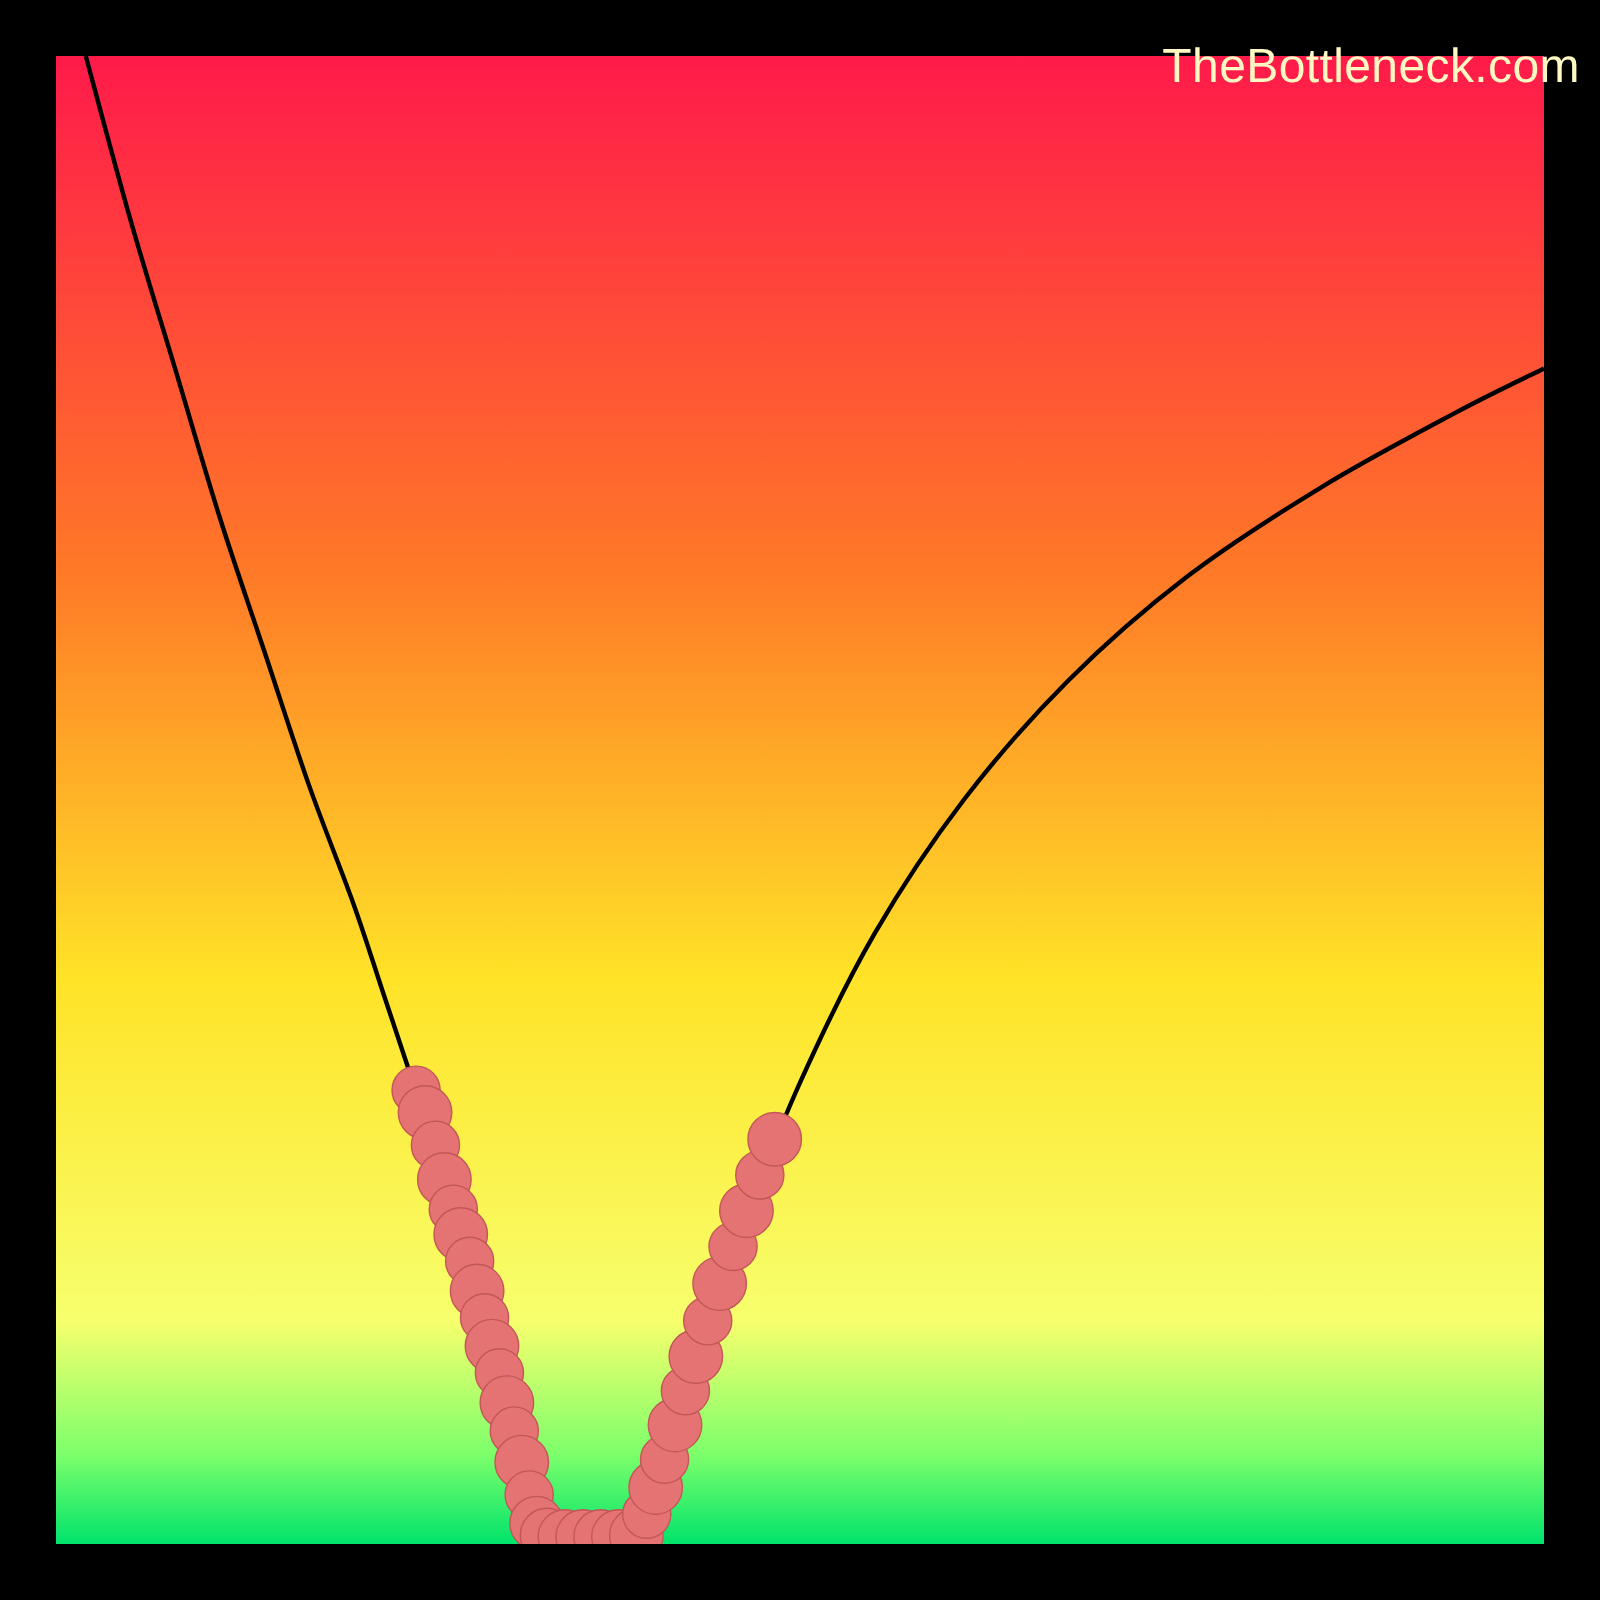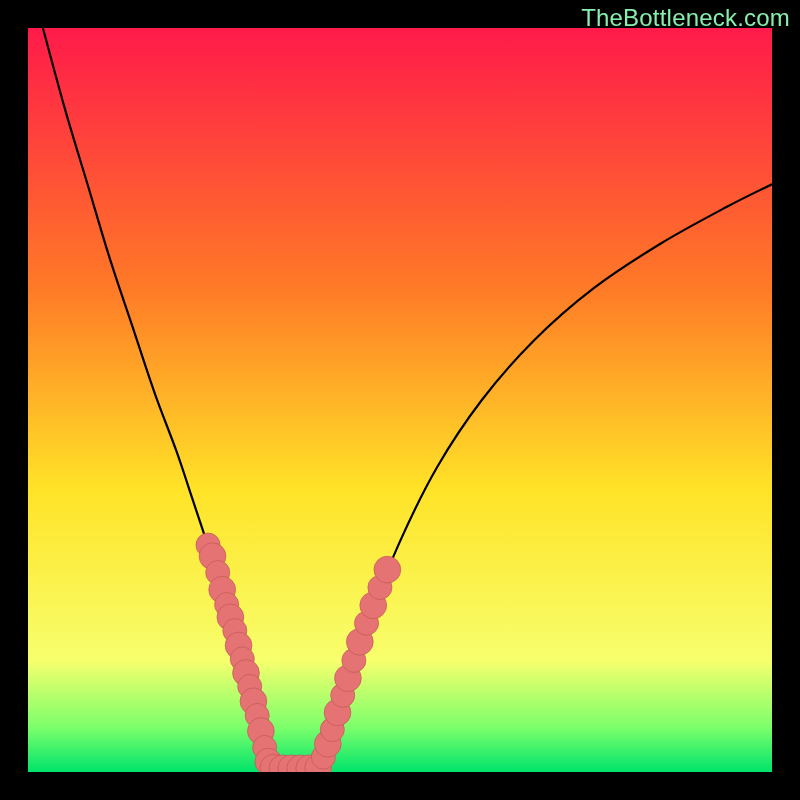--- a/index.html
+++ b/index.html
@@ -19,23 +19,23 @@
   .plot {
     position: absolute;
     left: 28px;
     top: 28px;
     width: 744px;
     height: 744px;
     overflow: hidden;
   }
   .watermark {
     position: absolute;
-    top: 4px;
+    top: 20px;
     right: 10px;
-    color: #86efac;
+    color: #fef9c3;
     font-size: 24px;
     font-weight: 500;
     letter-spacing: 0.2px;
     font-family: Arial, Helvetica, sans-serif;
   }
   svg { display: block; }
 </style>
 </head>
 <body>
 

